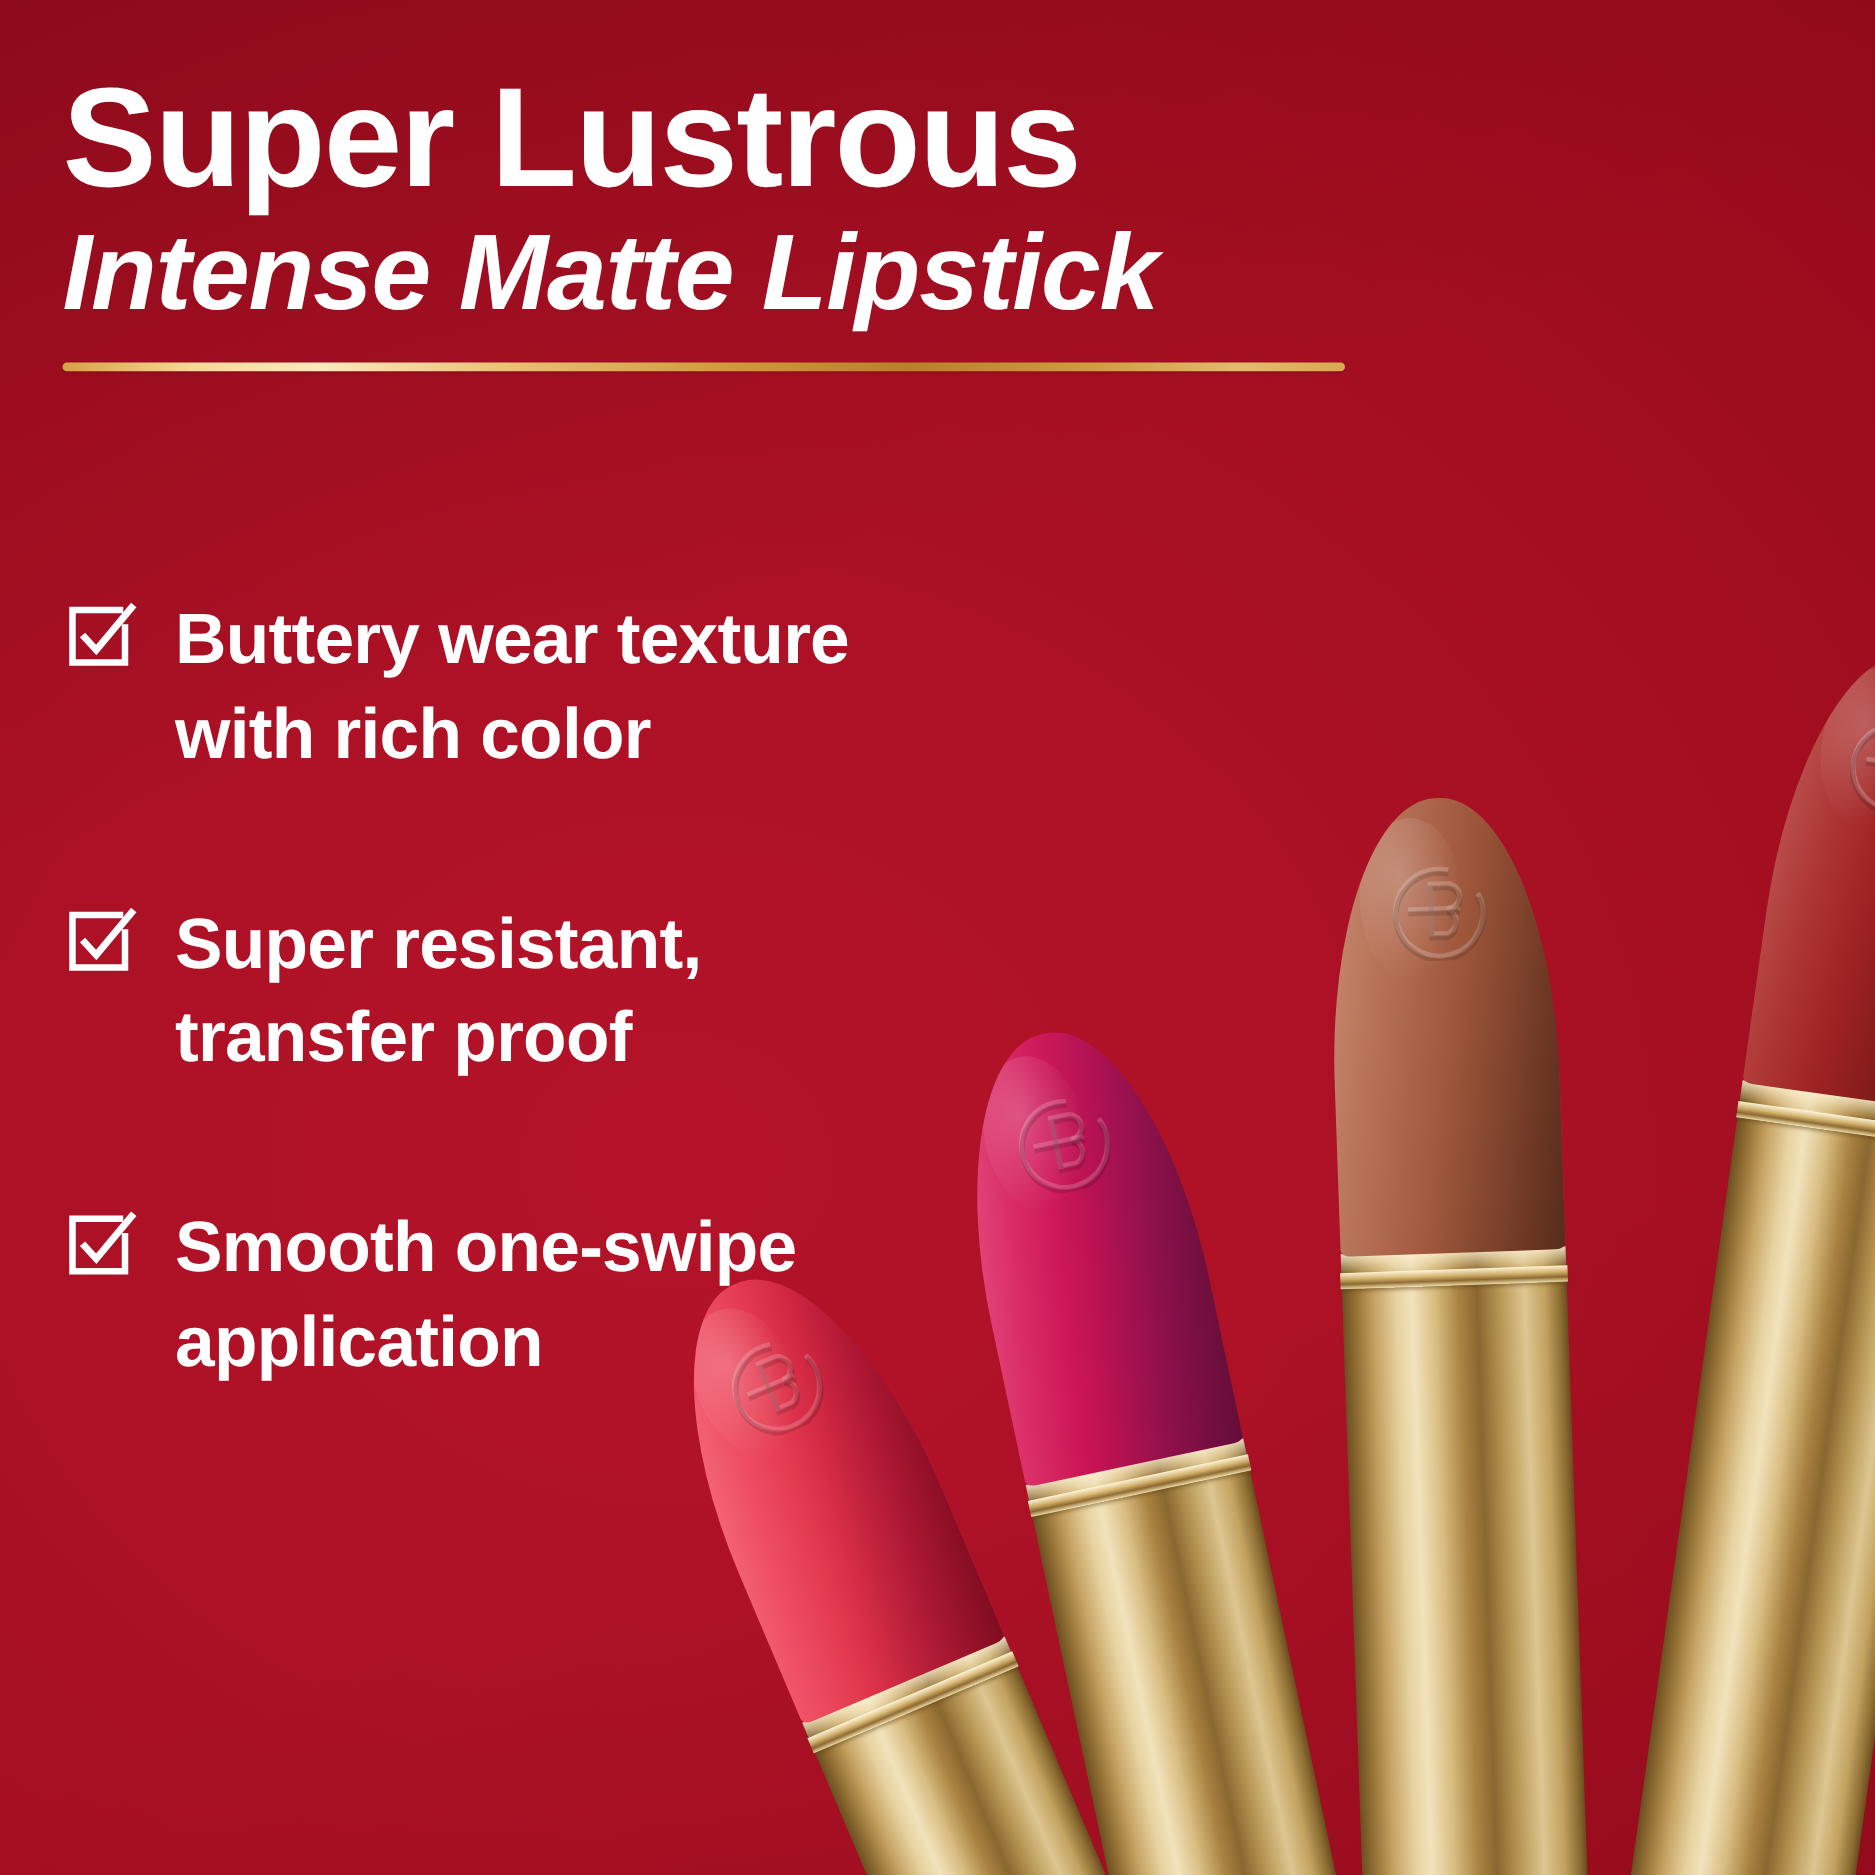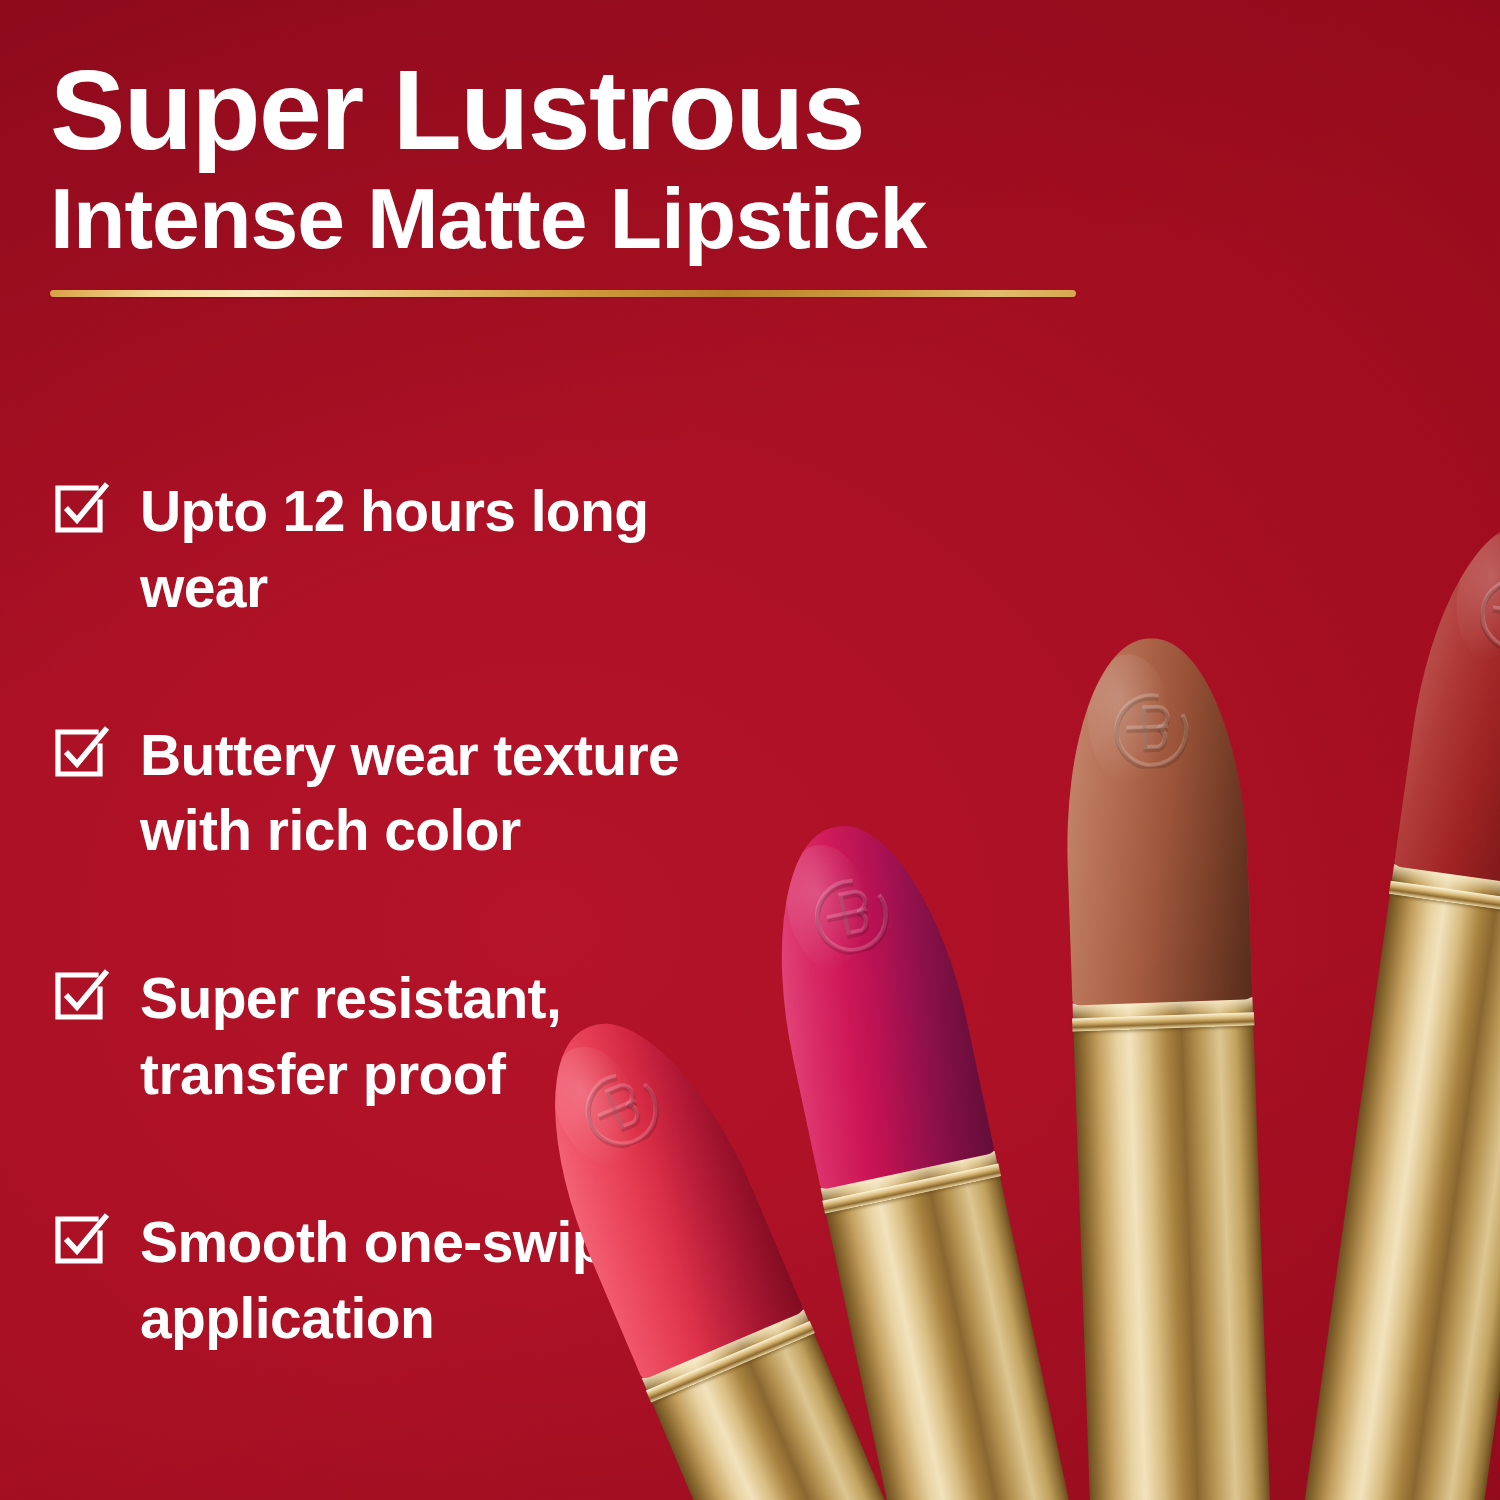--- a/index.html
+++ b/index.html
@@ -48,20 +48,21 @@
   }
   .title-line2 {
     display: block;
     color: #ffffff;
     font-size: 86px;
     font-weight: 700;
     letter-spacing: -1px;
     line-height: 1.12;
     margin-top: 2px;
     white-space: nowrap;
+    font-style: italic;
   }
   .gold-rule {
     position: absolute;
     left: 50px;
     top: 290px;
     width: 1026px;
     height: 7px;
     border-radius: 4px;
     background: linear-gradient(90deg,
        #d9a144 0%,
@@ -203,29 +204,20 @@
   <div class="bg-vignette"></div>
 
   <div class="headline">
     <span class="title-line1">Super Lustrous</span>
     <span class="title-line2">Intense Matte Lipstick</span>
   </div>
   <div class="gold-rule"></div>
 
   <div class="features">
 
-    <div class="feature">
-      <span class="check-box">
-        <svg viewBox="0 0 58 58" xmlns="http://www.w3.org/2000/svg">
-          <path d="M6 10 H44 M6 10 V52 H48 V24" fill="none" stroke="#ffffff" stroke-width="5.2" stroke-linecap="square"></path>
-          <path d="M14 30 L25 42 L55 6" fill="none" stroke="#ffffff" stroke-width="5.6" stroke-linecap="butt" stroke-linejoin="miter"></path>
-        </svg>
-      </span>
-      <span class="feature-text">Upto 12 hours long wear</span>
-    </div>
 
     <div class="feature">
       <span class="check-box">
         <svg viewBox="0 0 58 58" xmlns="http://www.w3.org/2000/svg">
           <path d="M6 10 H44 M6 10 V52 H48 V24" fill="none" stroke="#ffffff" stroke-width="5.2" stroke-linecap="square"></path>
           <path d="M14 30 L25 42 L55 6" fill="none" stroke="#ffffff" stroke-width="5.6" stroke-linecap="butt" stroke-linejoin="miter"></path>
         </svg>
       </span>
       <span class="feature-text">Buttery wear texture with rich color</span>
     </div>

